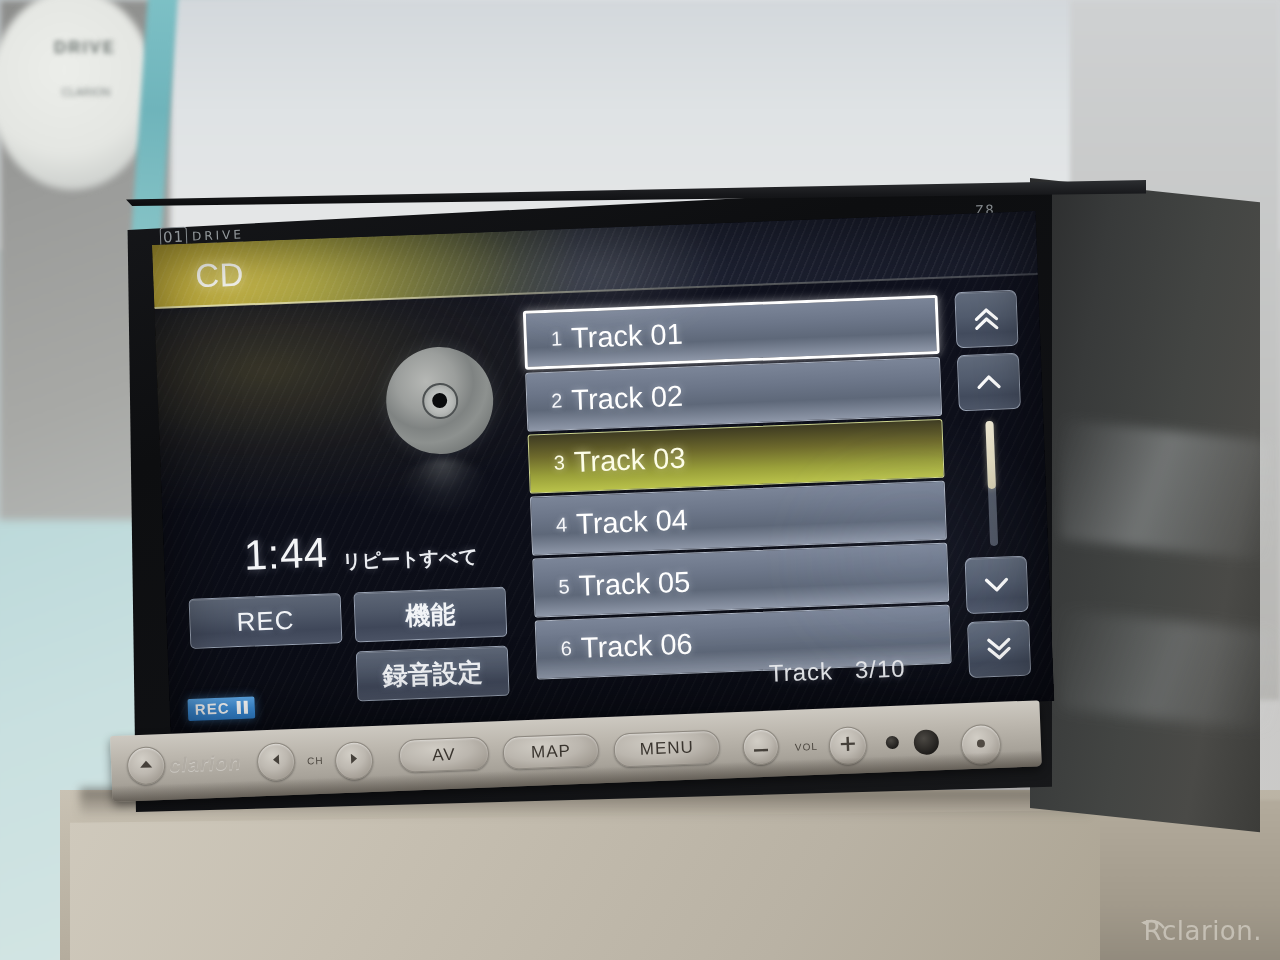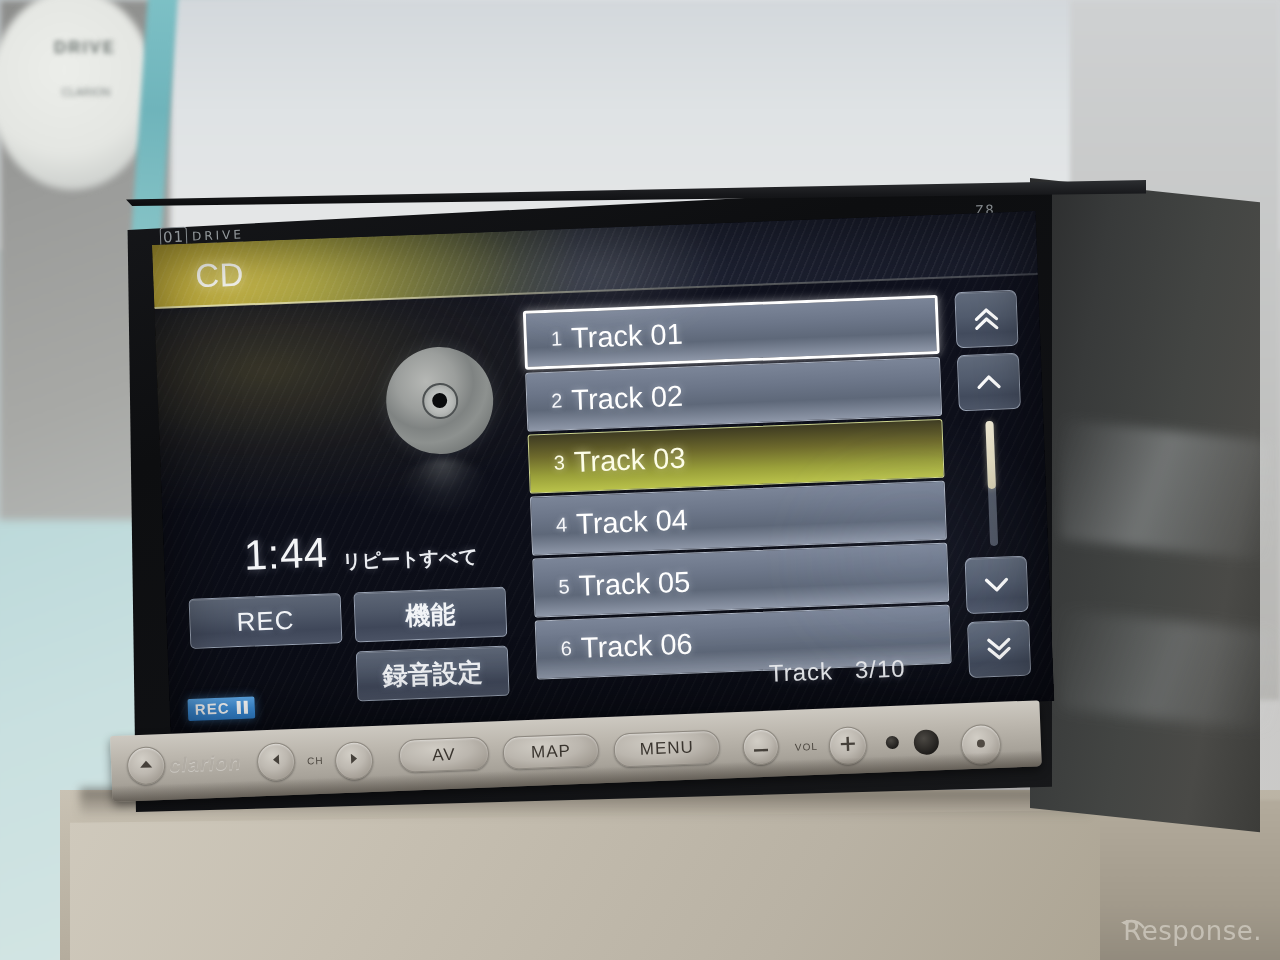--- a/index.html
+++ b/index.html
@@ -585,16 +585,16 @@
   </div>
 
   <div class="watermark">
     <span class="wm-arrow">
       <svg width="26" height="12" viewBox="0 0 26 12">
         <path d="M24 9 C18 1, 10 1, 3 4" fill="none" stroke="#e8e4dc" stroke-width="2.4"></path>
         <path d="M1 3.5 L9 1 L8 7 Z" fill="#e8e4dc"></path>
       </svg>
     </span>
     <span class="wm-text">R</span>
-    <span class="wm-text">esponse.</span>
+    <span class="wm-text">clarion.</span>
   </div>
 
 </div>
 
 </body></html>

